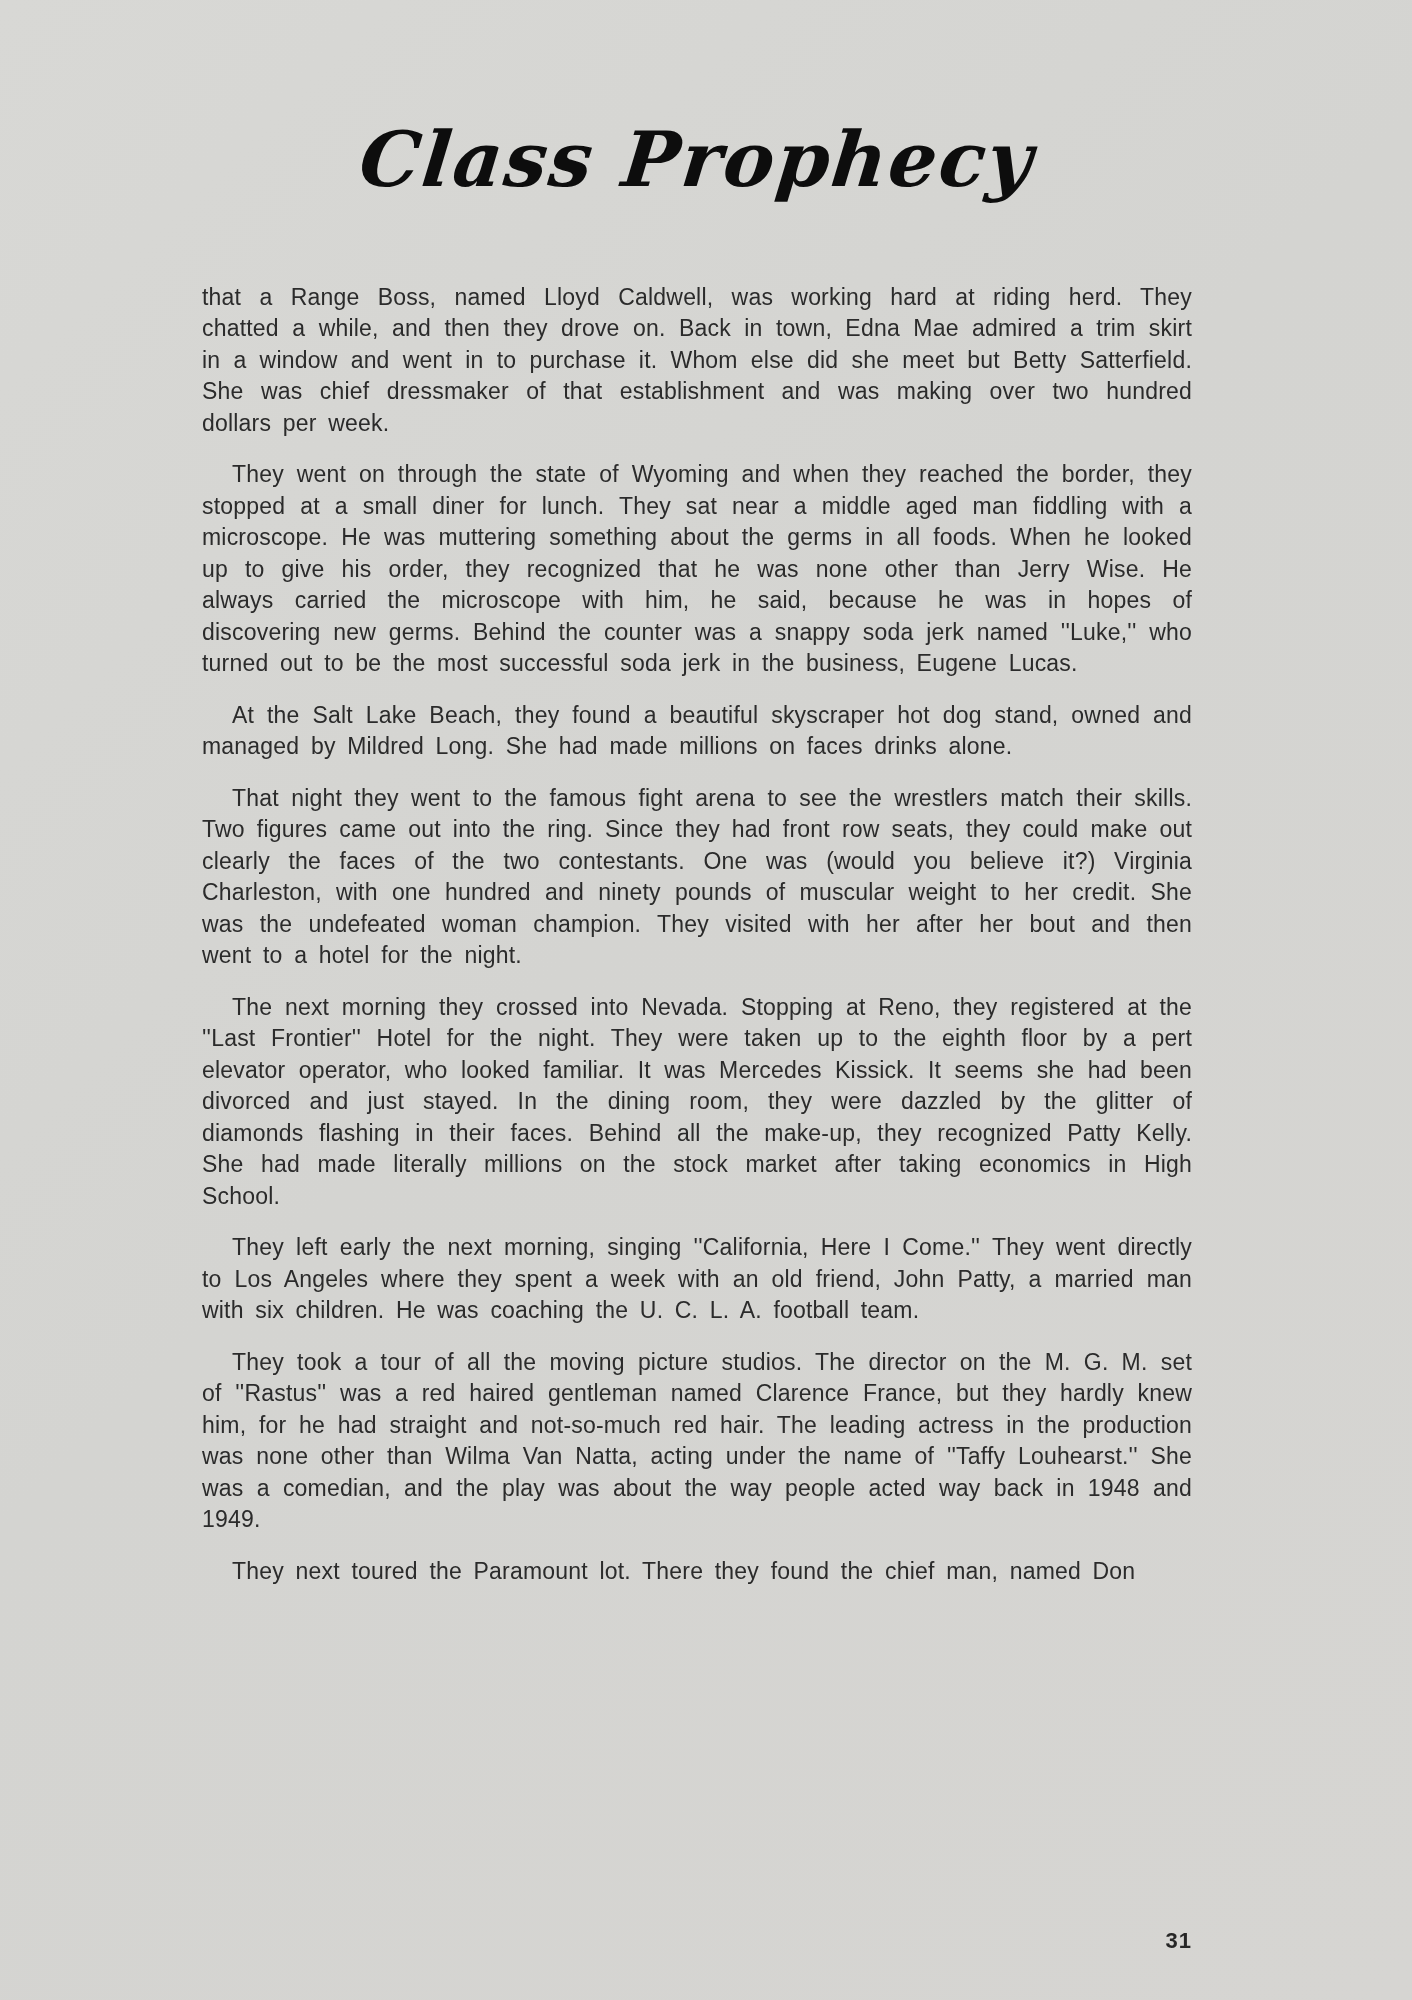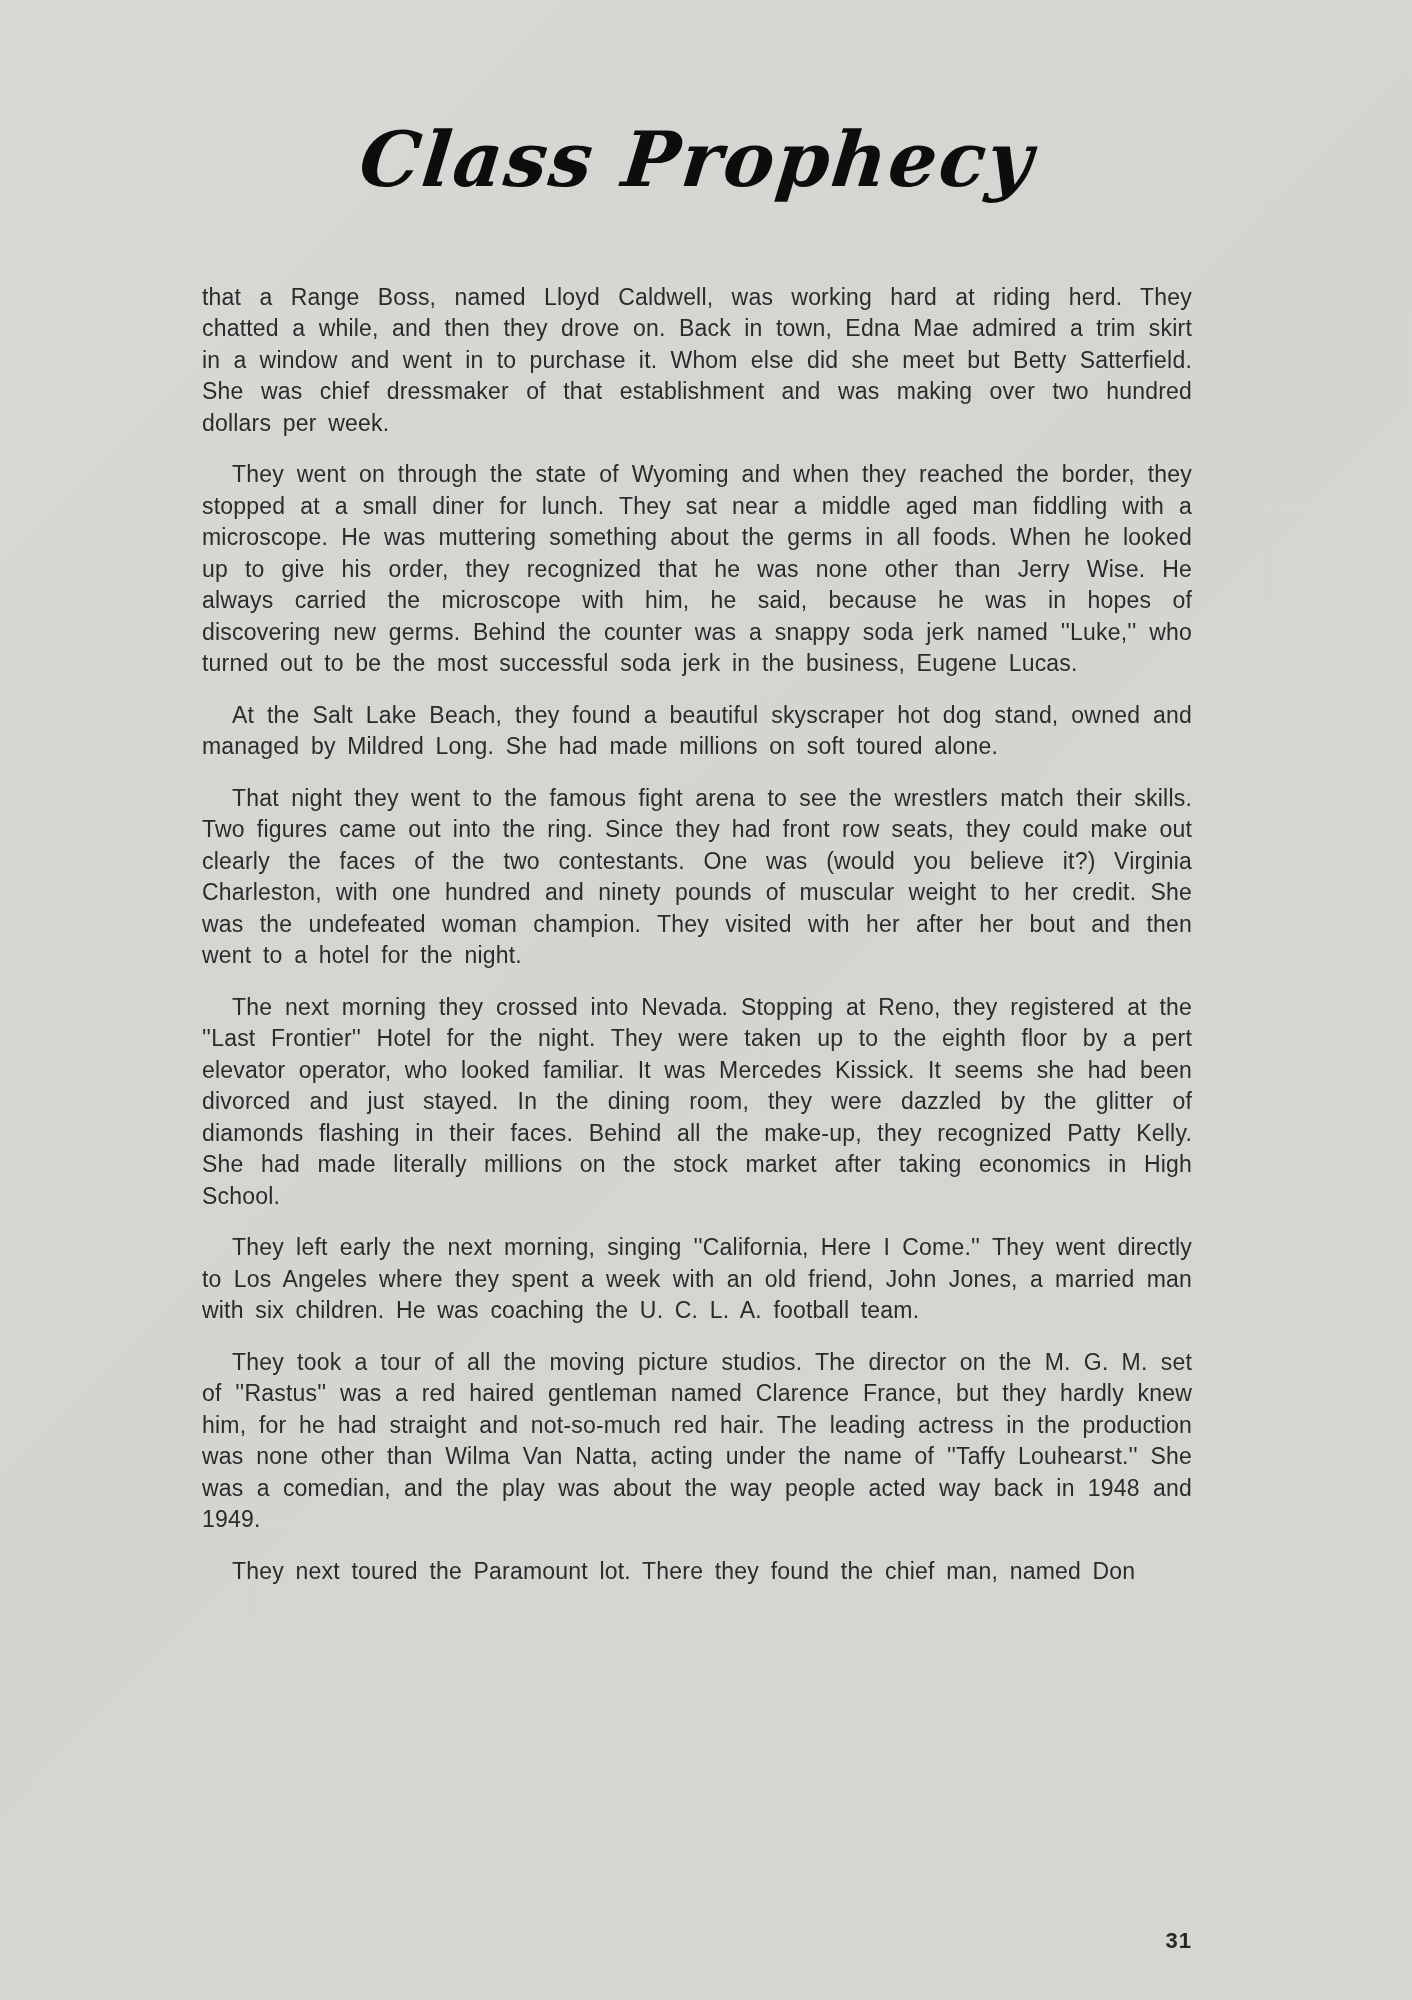--- a/index.html
+++ b/index.html
@@ -65,23 +65,23 @@
 </head>
 <body>
 
 <div class="page">
   <div class="content">
     <h1 class="title">Class Prophecy</h1>
 
     <div class="body-text">
       <p class="first">that a Range Boss, named Lloyd Caldwell, was working hard at riding herd. They chatted a while, and then they drove on. Back in town, Edna Mae admired a trim skirt in a window and went in to purchase it. Whom else did she meet but Betty Satterfield. She was chief dressmaker of that establishment and was making over two hundred dollars per week.</p>
       <p>They went on through the state of Wyoming and when they reached the border, they stopped at a small diner for lunch. They sat near a middle aged man fiddling with a microscope. He was muttering something about the germs in all foods. When he looked up to give his order, they recognized that he was none other than Jerry Wise. He always carried the microscope with him, he said, because he was in hopes of discovering new germs. Behind the counter was a snappy soda jerk named ''Luke,'' who turned out to be the most successful soda jerk in the business, Eugene Lucas.</p>
-      <p>At the Salt Lake Beach, they found a beautiful skyscraper hot dog stand, owned and managed by Mildred Long. She had made millions on soft toured alone.</p>
+      <p>At the Salt Lake Beach, they found a beautiful skyscraper hot dog stand, owned and managed by Mildred Long. She had made millions on faces drinks alone.</p>
       <p>That night they went to the famous fight arena to see the wrestlers match their skills. Two figures came out into the ring. Since they had front row seats, they could make out clearly the faces of the two contestants. One was (would you believe it?) Virginia Charleston, with one hundred and ninety pounds of muscular weight to her credit. She was the undefeated woman champion. They visited with her after her bout and then went to a hotel for the night.</p>
       <p>The next morning they crossed into Nevada. Stopping at Reno, they registered at the ''Last Frontier'' Hotel for the night. They were taken up to the eighth floor by a pert elevator operator, who looked familiar. It was Mercedes Kissick. It seems she had been divorced and just stayed. In the dining room, they were dazzled by the glitter of diamonds flashing in their faces. Behind all the make-up, they recognized Patty Kelly. She had made literally millions on the stock market after taking economics in High School.</p>
-      <p>They left early the next morning, singing ''California, Here I Come.'' They went directly to Los Angeles where they spent a week with an old friend, John Jones, a married man with six children. He was coaching the U. C. L. A. football team.</p>
+      <p>They left early the next morning, singing ''California, Here I Come.'' They went directly to Los Angeles where they spent a week with an old friend, John Patty, a married man with six children. He was coaching the U. C. L. A. football team.</p>
       <p>They took a tour of all the moving picture studios. The director on the M. G. M. set of ''Rastus'' was a red haired gentleman named Clarence France, but they hardly knew him, for he had straight and not-so-much red hair. The leading actress in the production was none other than Wilma Van Natta, acting under the name of ''Taffy Louhearst.'' She was a comedian, and the play was about the way people acted way back in 1948 and 1949.</p>
       <p>They next toured the Paramount lot. There they found the chief man, named Don</p>
     </div>
   </div>
 
   <div class="page-number">31</div>
 </div>
 
 </body></html>

